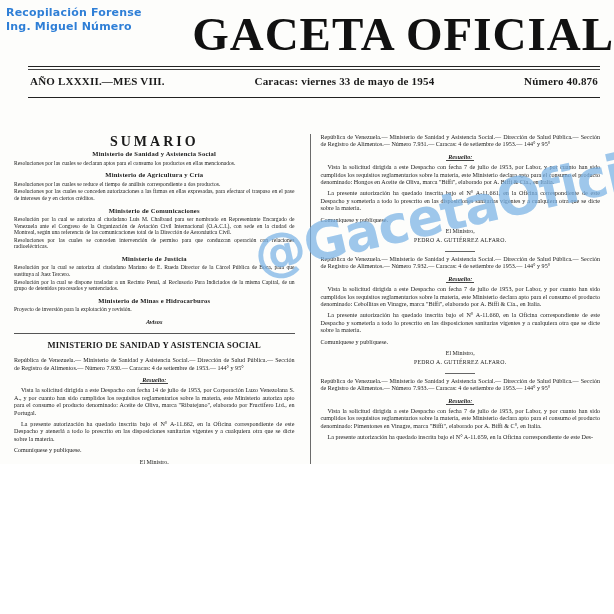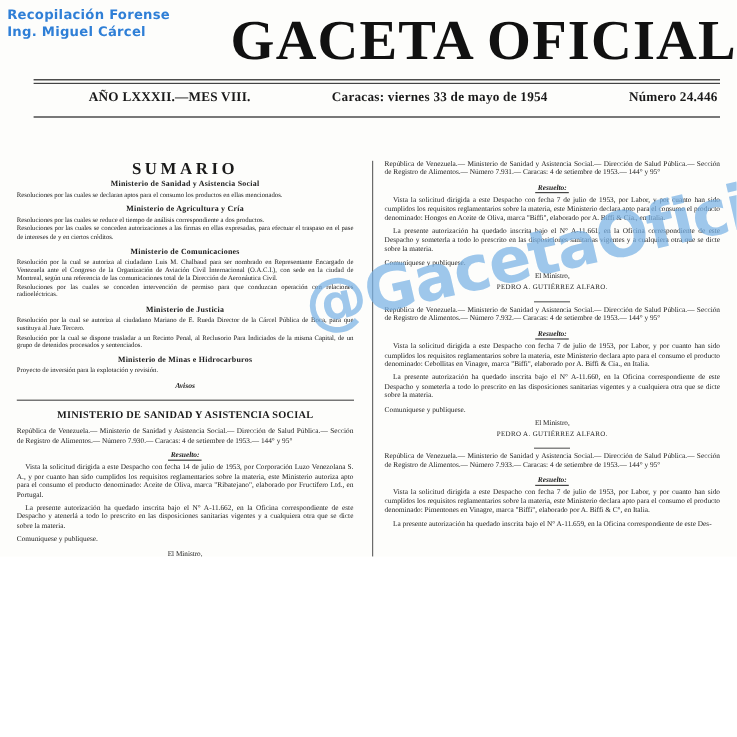--- a/index.html
+++ b/index.html
@@ -83,21 +83,20 @@
   .rule.thin { height: 1px; background: #444; margin-top: 2px; }
 
   .issue-line {
     display: flex;
     justify-content: space-between;
     align-items: baseline;
     font-size: 11px;
     font-weight: bold;
     padding: 5px 16px 4px 16px;
     letter-spacing: .2px;
-    margin-left: 44px;
   }
   .issue-line .center { font-weight: bold; }
 
   
   .columns {
     position: absolute;
     top: 134px;
     left: 14px;
     right: 14px;
     bottom: 0;
@@ -186,33 +185,33 @@
     margin: 4px auto 4px auto;
   }
 </style>
 </head>
 <body>
 
 <div id="page">
 
   <div class="wm-topleft">
     <div>Recopilación Forense</div>
-    <div>Ing. Miguel Cárcel</div>
+    <div>Ing. Miguel Número</div>
   </div>
 
   <div class="wm-diag">@GacetaOficial.io</div>
 
   <div class="masthead">
     <div class="gaceta-title">GACETA OFICIAL</div>
     <div class="rule"></div>
     <div class="rule thin"></div>
     <div class="issue-line">
       <span>AÑO LXXXII.—MES VIII.</span>
       <span class="center">Caracas: viernes 33 de mayo de 1954</span>
-      <span>Número 24.446</span>
+      <span>Número 40.876</span>
     </div>
     <div class="rule"></div>
   </div>
 
   <div class="columns">
 
     <div class="col left">
 
       <div class="sumario-title">SUMARIO</div>
 

